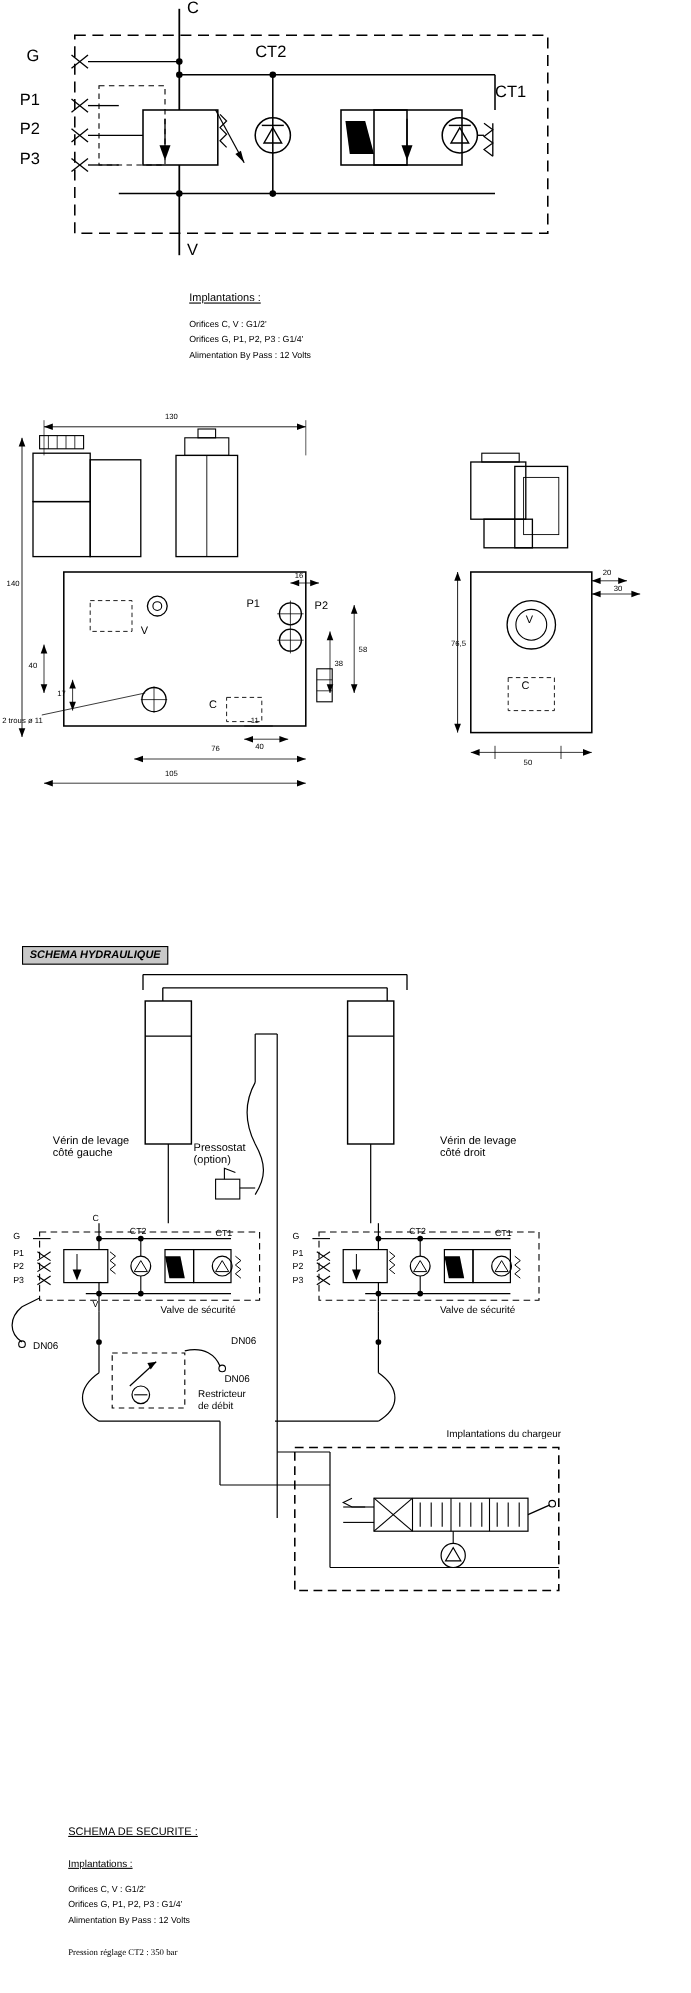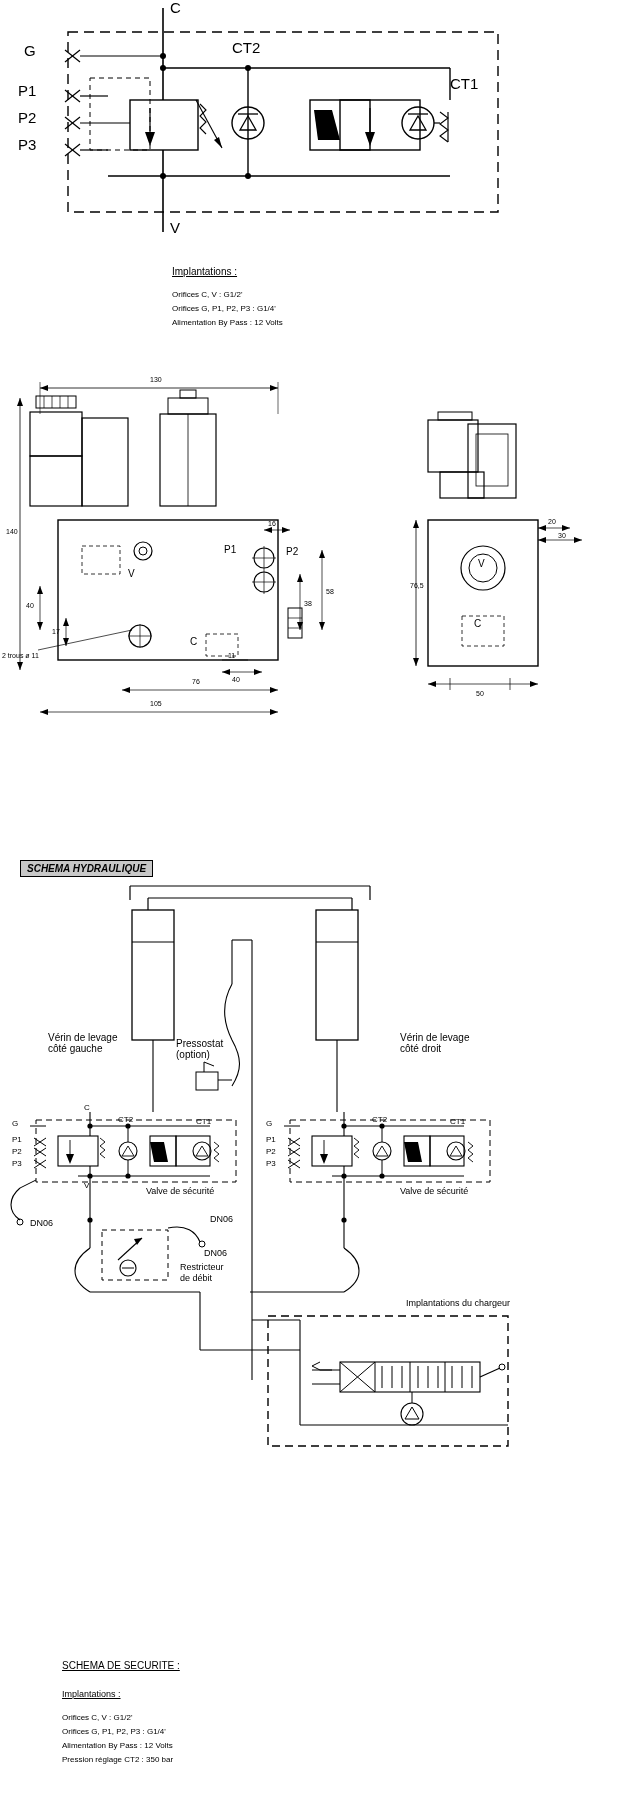--- a/index.html
+++ b/index.html
@@ -450,14 +450,14 @@
   <div class="abs txt t8" style="left:372px;top:234px;">CT2</div>
   <div class="abs txt t8" style="left:450px;top:236px;">CT1</div>
 </div>
 
 <div class="abs" style="left:62px;top:1660px;">
   <div class="txt t10 ul">SCHEMA DE SECURITE :</div>
   <div class="txt t9 ul" style="margin-top:18px;font-size:9px;">Implantations :</div>
   <div class="txt t8" style="margin-top:12px;">Orifices C, V : G1/2'</div>
   <div class="txt t8" style="margin-top:3px;">Orifices G, P1, P2, P3 : G1/4'</div>
   <div class="txt t8" style="margin-top:3px;">Alimentation By Pass : 12 Volts</div>
-  <div class="txt t8" style="margin-top:3px;">Pression réglage CT2 : 350 bar</div>
+  <div class="txt t8" style="margin-top:18px;font-family:Liberation Serif, serif;">Pression réglage CT2 : 350 bar</div>
 </div>
 
 </body></html>

